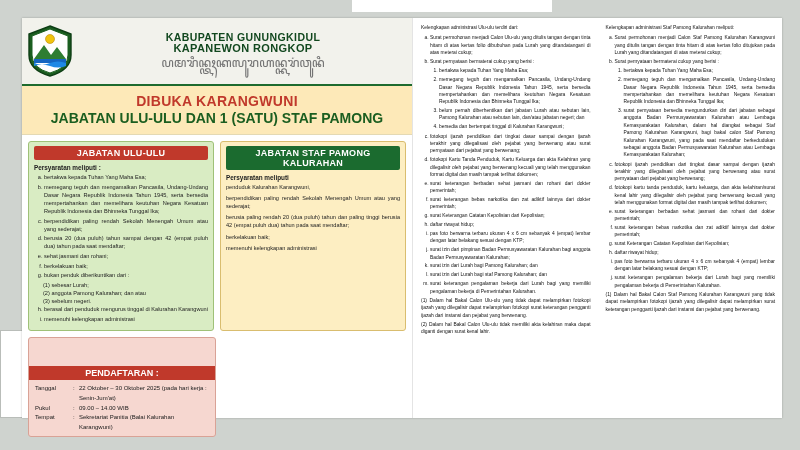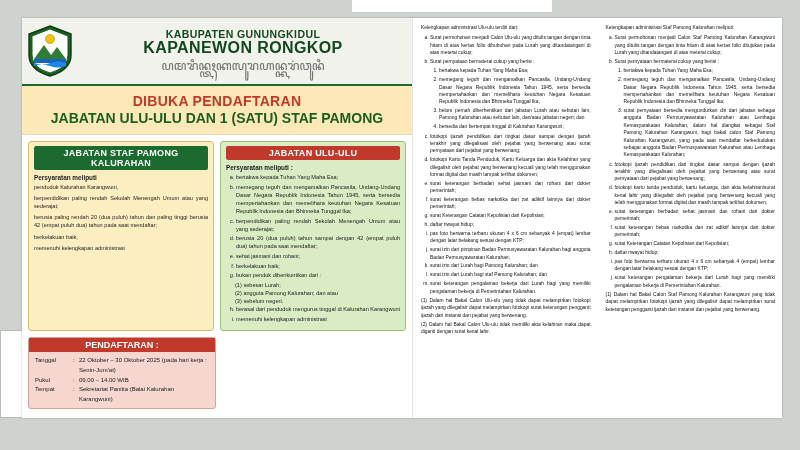--- a/index.html
+++ b/index.html
@@ -28,21 +28,21 @@
     height:62px;background:#f2f2ec;border-bottom:2px solid #1e6b2e;
     display:flex;align-items:center;padding:2px 6px 2px 4px;
     position:relative;
   }
   .logo{
     width:48px;height:52px;margin-right:6px;flex:none;position:relative;
   }
   .logo svg{display:block}
   .hdr-text{flex:1;text-align:center;line-height:1.05;}
   .hdr-text .l1{font-size:10.5px;font-weight:bold;color:#12481f;letter-spacing:.4px;}
-  .hdr-text .l2{font-size:16px;font-weight:bold;color:#12481f;letter-spacing:.4px;}
+  .hdr-text .l2{font-size:11px;font-weight:bold;color:#12481f;letter-spacing:.4px;}
   .hdr-text .l3{font-size:11px;font-weight:bold;color:#12481f;letter-spacing:.3px;}
   .hdr-text .l4{font-size:13px;color:#737373;font-family:"Liberation Serif",serif;margin-top:2px;}
 
   
   .title-block{
     background:#fde9b8;
     padding:7px 6px 8px 6px;text-align:center;border-bottom:1px solid #e4d9b4;
   }
   .t1{color:#c0392b;font-weight:bold;font-size:14px;letter-spacing:.3px;}
   .t2{color:#1b5e20;font-weight:bold;font-size:12.5px;margin-top:2px;}
@@ -64,21 +64,21 @@
   .card h4{font-size:6.4px;margin:2px 0 2px;font-weight:bold;color:#222;}
   .card p,.card li{font-size:5.6px;line-height:1.45;color:#222;margin:0;text-align:justify;}
   ol.lower-alpha{margin:0 0 0 10px;padding:0;list-style:lower-alpha;}
   ol.lower-alpha li{margin-bottom:1.5px;}
   .staf-body p{margin-bottom:3px;}
 
   
   .pendaftaran{
     margin:6px 6px 0 6px;width:186px;background:#f6d7d0;border:1px solid #d9a296;border-radius:3px;
   }
-  .pend-head{background:#c0392b;color:#fff;font-weight:bold;font-size:9px;text-align:center;padding:2px 0;}
+  .pend-head{background:#c0392b;color:#fff;font-weight:bold;font-size:9px;text-align:center;padding:2px 0;margin-top:28px;}
   .pend-body{padding:4px 6px;font-size:6px;line-height:1.6;color:#1a1a1a;}
   .pend-row{display:flex;}
   .pend-k{width:38px;flex:none;}
   .pend-c{width:6px;flex:none;}
 
   
   .infobox{
     position:absolute;left:202px;bottom:8px;width:180px;
     background:#2f6fb0;border:1px solid #1d4f85;border-radius:3px;color:#fff;
     padding:4px 6px 6px;text-align:center;
@@ -120,37 +120,25 @@
         </svg>
       </div>
       <div class="hdr-text">
         <div class="l1">KABUPATEN  GUNUNGKIDUL</div>
         <div class="l2">KAPANEWON RONGKOP</div>
         <div class="l4">ꦥꦩꦫꦶꦤ꧀ꦠꦃꦏꦭꦸꦫꦲꦤ꧀ꦏꦫꦁꦮꦸꦤꦶ</div>
       </div>
     </div>
 
     <div class="title-block">
-      <div class="t1">DIBUKA PENDAFTARAN</div>
+      <div class="t1">DIBUKA KARANGWUNI</div>
       <div class="t3">JABATAN ULU-ULU DAN 1 (SATU) STAF PAMONG</div>
     </div>
 
     <div class="cards">
-
-      <div class="card card-staf">
-        <span class="ribbon ribbon-green">JABATAN STAF PAMONG KALURAHAN</span>
-        <h4>Persyaratan meliputi</h4>
-        <div class="staf-body">
-          <p>penduduk Kalurahan Karangwuni,</p>
-          <p>berpendidikan paling rendah Sekolah Menengah Umum atau yang sederajat;</p>
-          <p>berusia  paling  rendah  20 (dua puluh) tahun  dan  paling tinggi berusia 42 (empat puluh dua) tahun pada saat mendaftar;</p>
-          <p>berkelakuan baik;</p>
-          <p>memenuhi kelengkapan administrasi</p>
-        </div>
-      </div>
 
       <div class="card card-ulu">
         <span class="ribbon ribbon-red">JABATAN ULU-ULU</span>
         <h4>Persyaratan meliputi :</h4>
         <ol class="lower-alpha">
           <li>bertakwa kepada Tuhan Yang Maha Esa;</li>
           <li>memegang teguh dan mengamalkan Pancasila, Undang-Undang Dasar Negara Republik Indonesia Tahun 1945, serta bersedia mempertahankan dan memelihara keutuhan Negara Kesatuan Republik Indonesia dan Bhinneka Tunggal Ika;</li>
           <li>berpendidikan paling rendah Sekolah Menengah Umum atau yang sederajat;</li>
           <li>berusia 20 (dua puluh) tahun sampai dengan 42 (empat puluh dua) tahun pada saat mendaftar;</li>
           <li>sehat jasmani dan rohani;</li>
@@ -160,20 +148,32 @@
         <div class="sub-indent">
           <p>(1)  sebesar Lurah;</p>
           <p>(2)  anggota Pamong Kalurahan; dan atau</p>
           <p>(3)  sebelum negeri.</p>
         </div>
         <ol class="lower-alpha" start="8">
           <li>berasal dari penduduk mengurus tinggal di Kalurahan Karangwuni</li>
           <li>memenuhi kelengkapan administrasi</li>
         </ol>
       </div>
+
+      <div class="card card-staf">
+        <span class="ribbon ribbon-green">JABATAN STAF PAMONG KALURAHAN</span>
+        <h4>Persyaratan meliputi</h4>
+        <div class="staf-body">
+          <p>penduduk Kalurahan Karangwuni,</p>
+          <p>berpendidikan paling rendah Sekolah Menengah Umum atau yang sederajat;</p>
+          <p>berusia  paling  rendah  20 (dua puluh) tahun  dan  paling tinggi berusia 42 (empat puluh dua) tahun pada saat mendaftar;</p>
+          <p>berkelakuan baik;</p>
+          <p>memenuhi kelengkapan administrasi</p>
+        </div>
+      </div>
     </div>
 
     <div class="pendaftaran">
       <div class="pend-head">PENDAFTARAN :</div>
       <div class="pend-body">
         <div class="pend-row">
           <div class="pend-k">Tanggal</div>
           <div class="pend-c">:</div>
           <div>22 Oktober – 30 Oktober 2025 (pada hari kerja : Senin-Jum'at)</div>
         </div>

